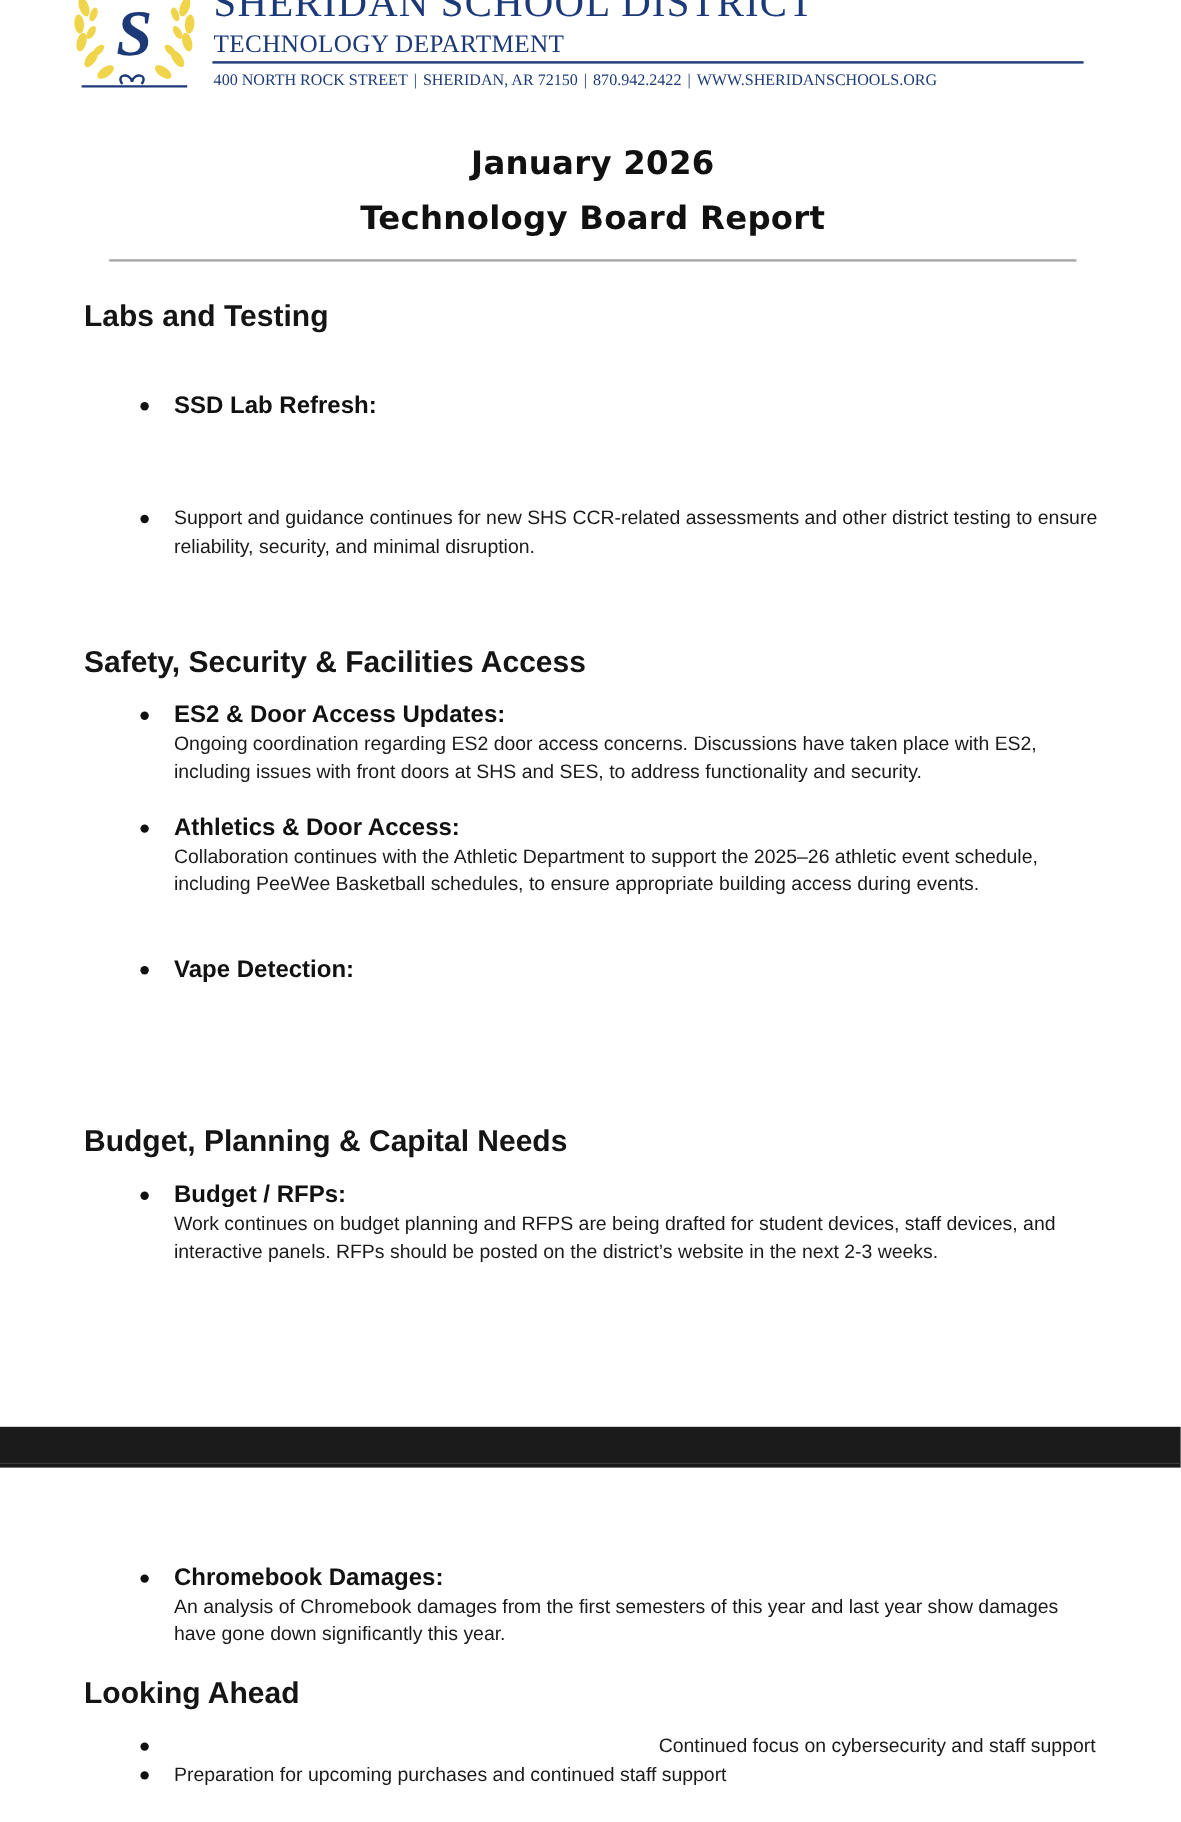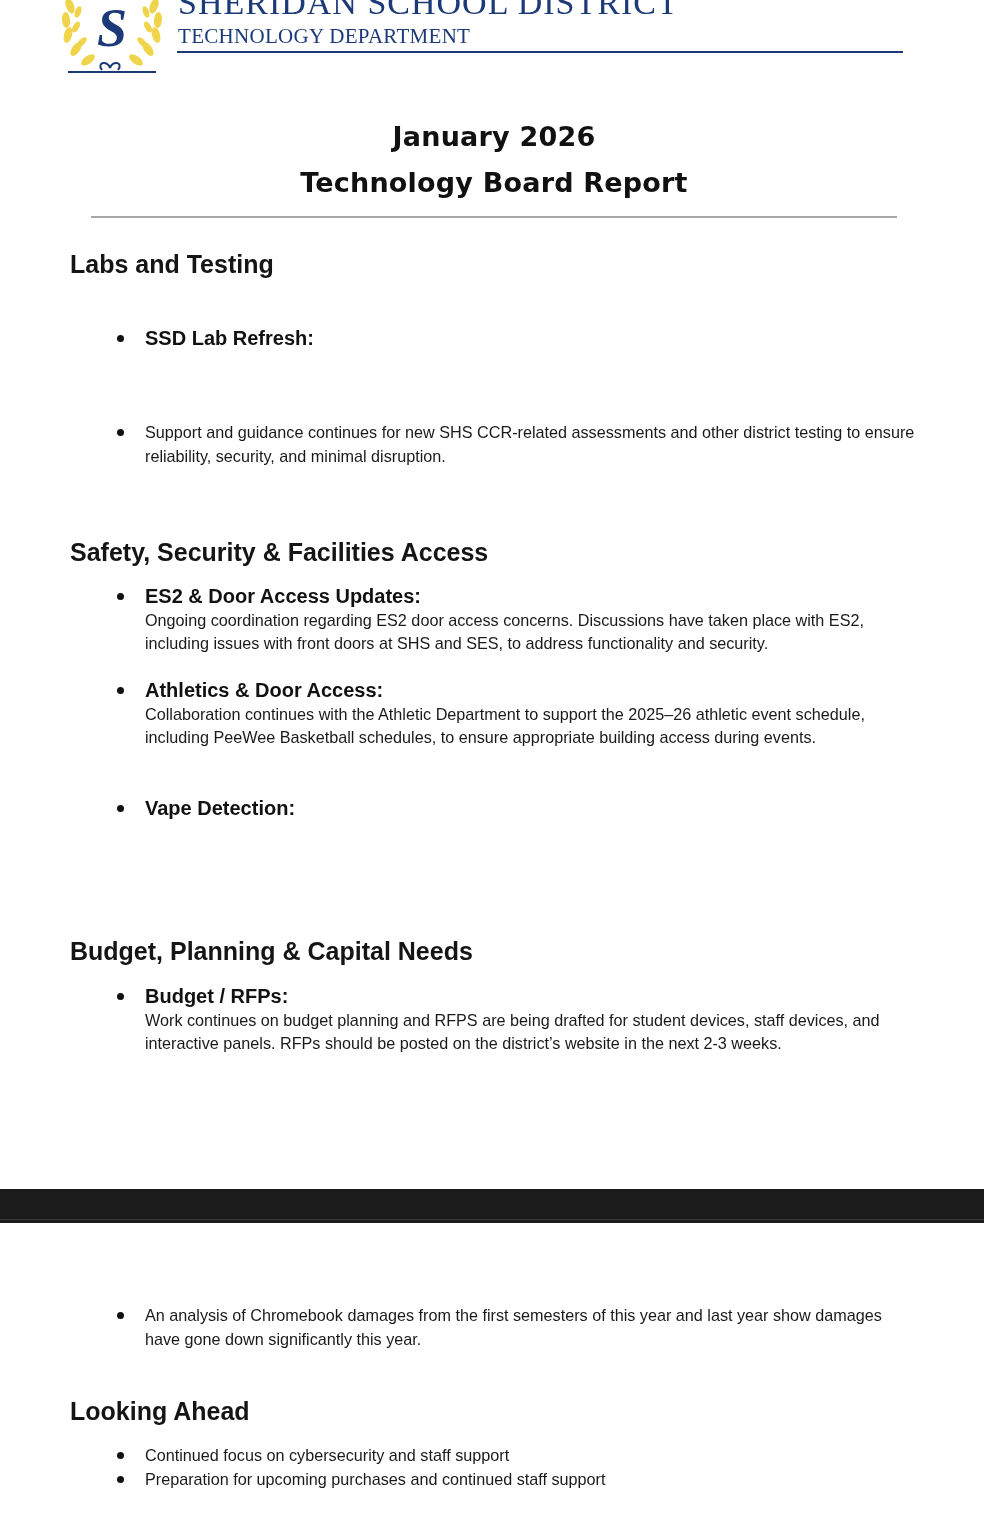--- a/index.html
+++ b/index.html
@@ -84,20 +84,23 @@
 
     <path d="M12 78 L100 78" stroke="#1c3a78" stroke-width="2"></path>
     <path d="M46 76 C40 68, 52 66, 54 74 C56 66, 68 68, 62 76" stroke="#1c3a78" stroke-width="2" fill="none"></path>
 
     <text x="56" y="52" text-anchor="middle" font-family="Liberation Serif, serif" font-weight="bold" font-style="italic" font-size="54" fill="#1c3a78">S</text>
   </svg>
 
   <div class="district-name">SHERIDAN SCHOOL DISTRICT</div>
   <div class="dept-name">TECHNOLOGY DEPARTMENT</div>
   <div class="lh-rule"></div>
+  <div class="address">
+    <span>400 NORTH ROCK STREET</span><span class="sep">|</span><span>SHERIDAN, AR 72150</span><span class="sep">|</span><span>870.942.2422</span><span class="sep">|</span><span>WWW.SHERIDANSCHOOLS.ORG</span>
+  </div>
 </div>
 
 <div class="title-block">
   <div class="title-line">January 2026</div>
   <div class="title-line">Technology Board Report</div>
 </div>
 <div class="title-rule"></div>
 
 <div class="section-heading" style="top:252px;">Labs and Testing</div>
 
@@ -135,25 +138,26 @@
 <div class="item" style="top:985px;">
   <span class="bullet"></span>
   <div class="item-title">Budget / RFPs:</div>
   <div class="item-body">Work continues on budget planning and RFPS are being drafted for student devices, staff devices, and interactive panels. RFPs should be posted on the district’s website in the next 2-3 weeks.</div>
 </div>
 
 <div class="page-break"></div>
 
 <div class="item" style="top:1304px;">
   <span class="bullet"></span>
+  <div class="item-title">Chromebook Damages:</div>
   <div class="item-body">An analysis of Chromebook damages from the first semesters of this year and last year show damages have gone down significantly this year.</div>
 </div>
 
 <div class="section-heading" style="top:1399px;">Looking Ahead</div>
 
-<div class="plain-item" style="top:1444px;">
+<div class="plain-item" style="top:1444px;text-align:right;">
   <span class="bullet"></span>
   <div class="txt">Continued focus on cybersecurity and staff support</div>
 </div>
 <div class="plain-item" style="top:1468px;">
   <span class="bullet"></span>
   <div class="txt">Preparation for upcoming purchases and continued staff support</div>
 </div>
 
 </body></html>

